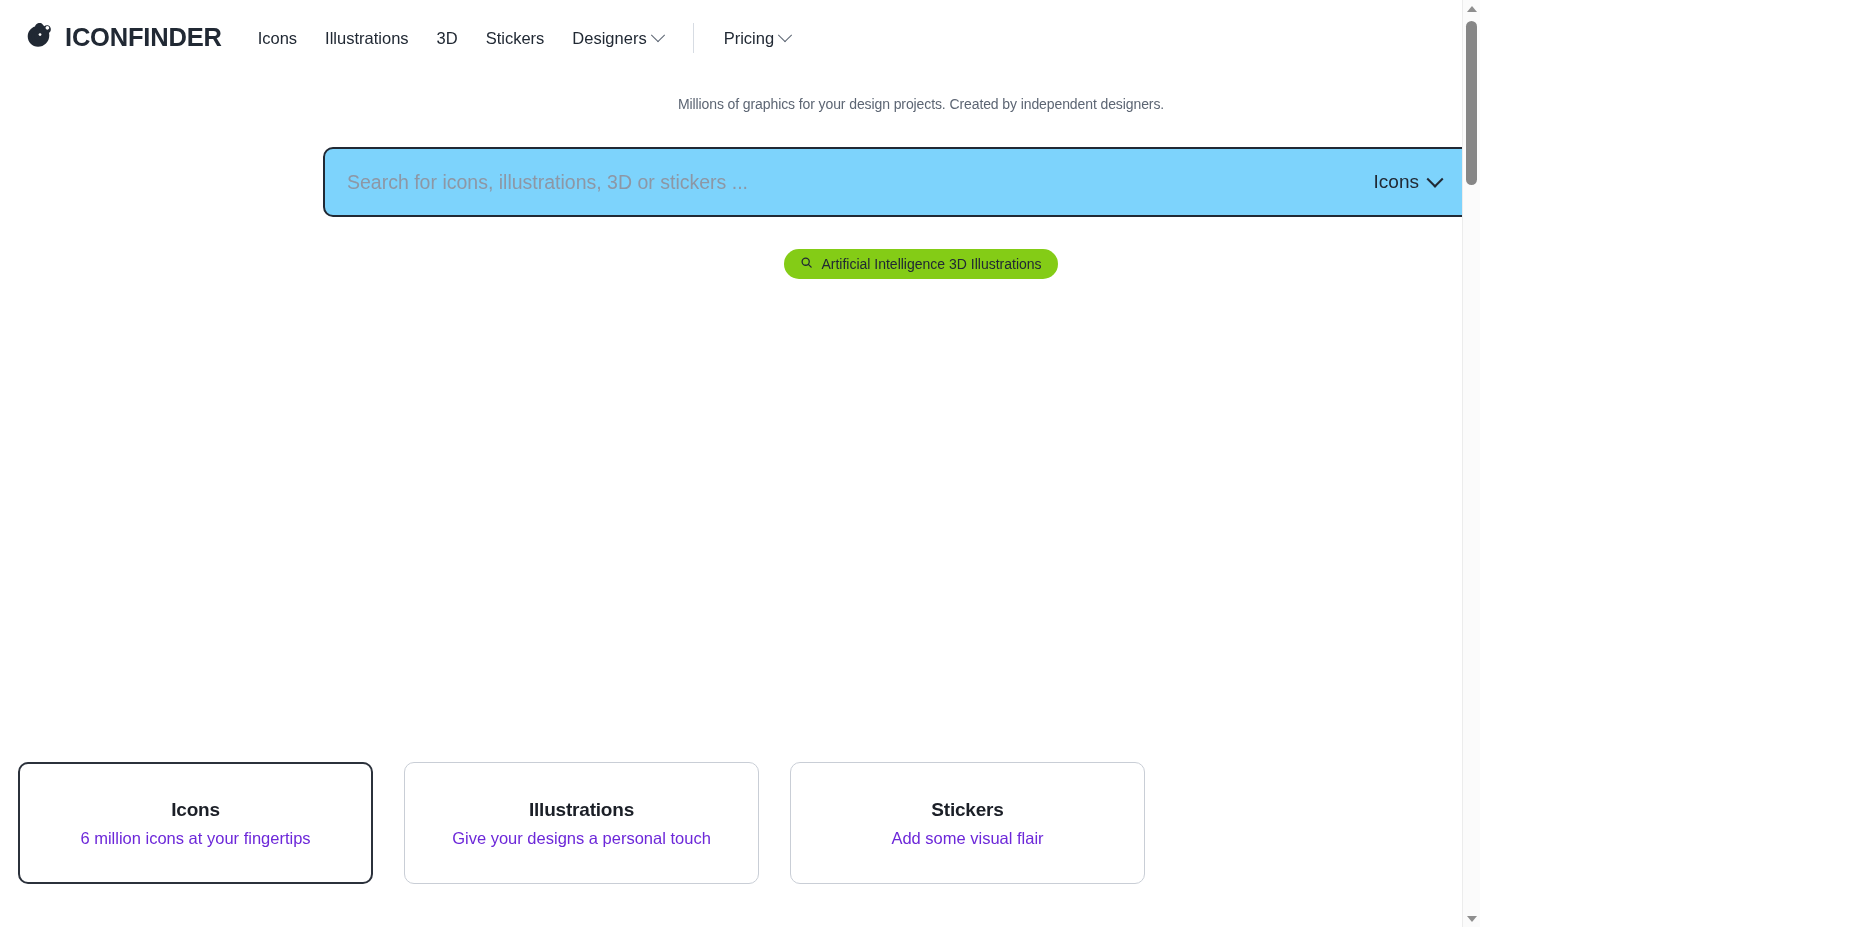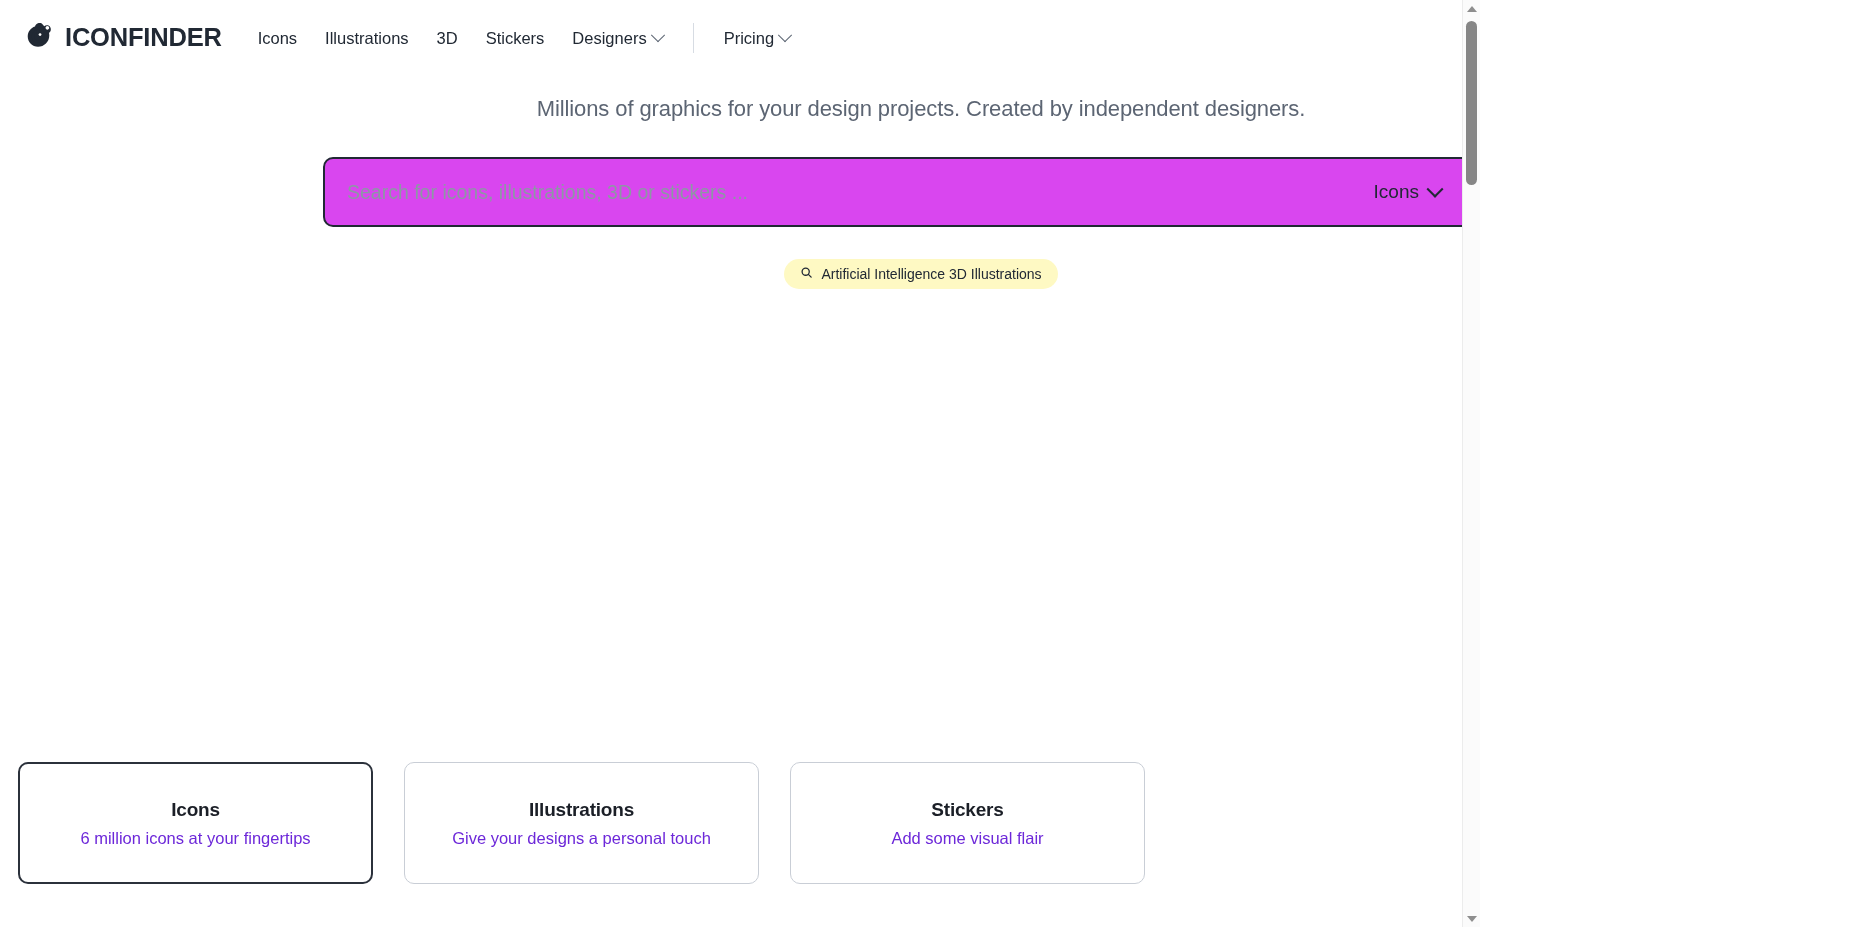--- a/index.html
+++ b/index.html
@@ -133,36 +133,36 @@
     height: 26px;
     background: #fbdfa8;
     border-radius: 13px;
     transform: rotate(-2.6deg);
     z-index: 0;
   }
   .headline .txt { position: relative; z-index: 1; }
 
   .subtitle {
     margin: 20px 0 0 0;
-    font-size: 22px;
+    font-size: 14px;
     color: #5c6573;
     font-weight: 400;
     letter-spacing: -0.1px;
   }
 
   
   .search-outer {
     margin: 35px auto 0 auto;
     width: 1196px;
     height: 70px;
     border: 2.2px solid #212934;
     border-radius: 10px;
     display: flex;
     align-items: center;
-    background: #d946ef;
+    background: #7dd3fc;
   }
   .search-input {
     flex: 1;
     border: none;
     outline: none;
     background: transparent;
     font-size: 19.5px;
     color: #212934;
     padding: 0 22px;
     height: 100%;
@@ -202,21 +202,21 @@
   .chips {
     margin-top: 32px;
     display: flex;
     justify-content: center;
     gap: 10px;
   }
   .chip {
     display: inline-flex;
     align-items: center;
     gap: 8px;
-    background: #fef9c3;
+    background: #84cc16;
     border-radius: 16px;
     padding: 7px 16px;
     font-size: 14px;
     color: #212934;
     cursor: pointer;
     white-space: nowrap;
     border: none;
     font-family: "Liberation Sans", sans-serif;
   }
 

